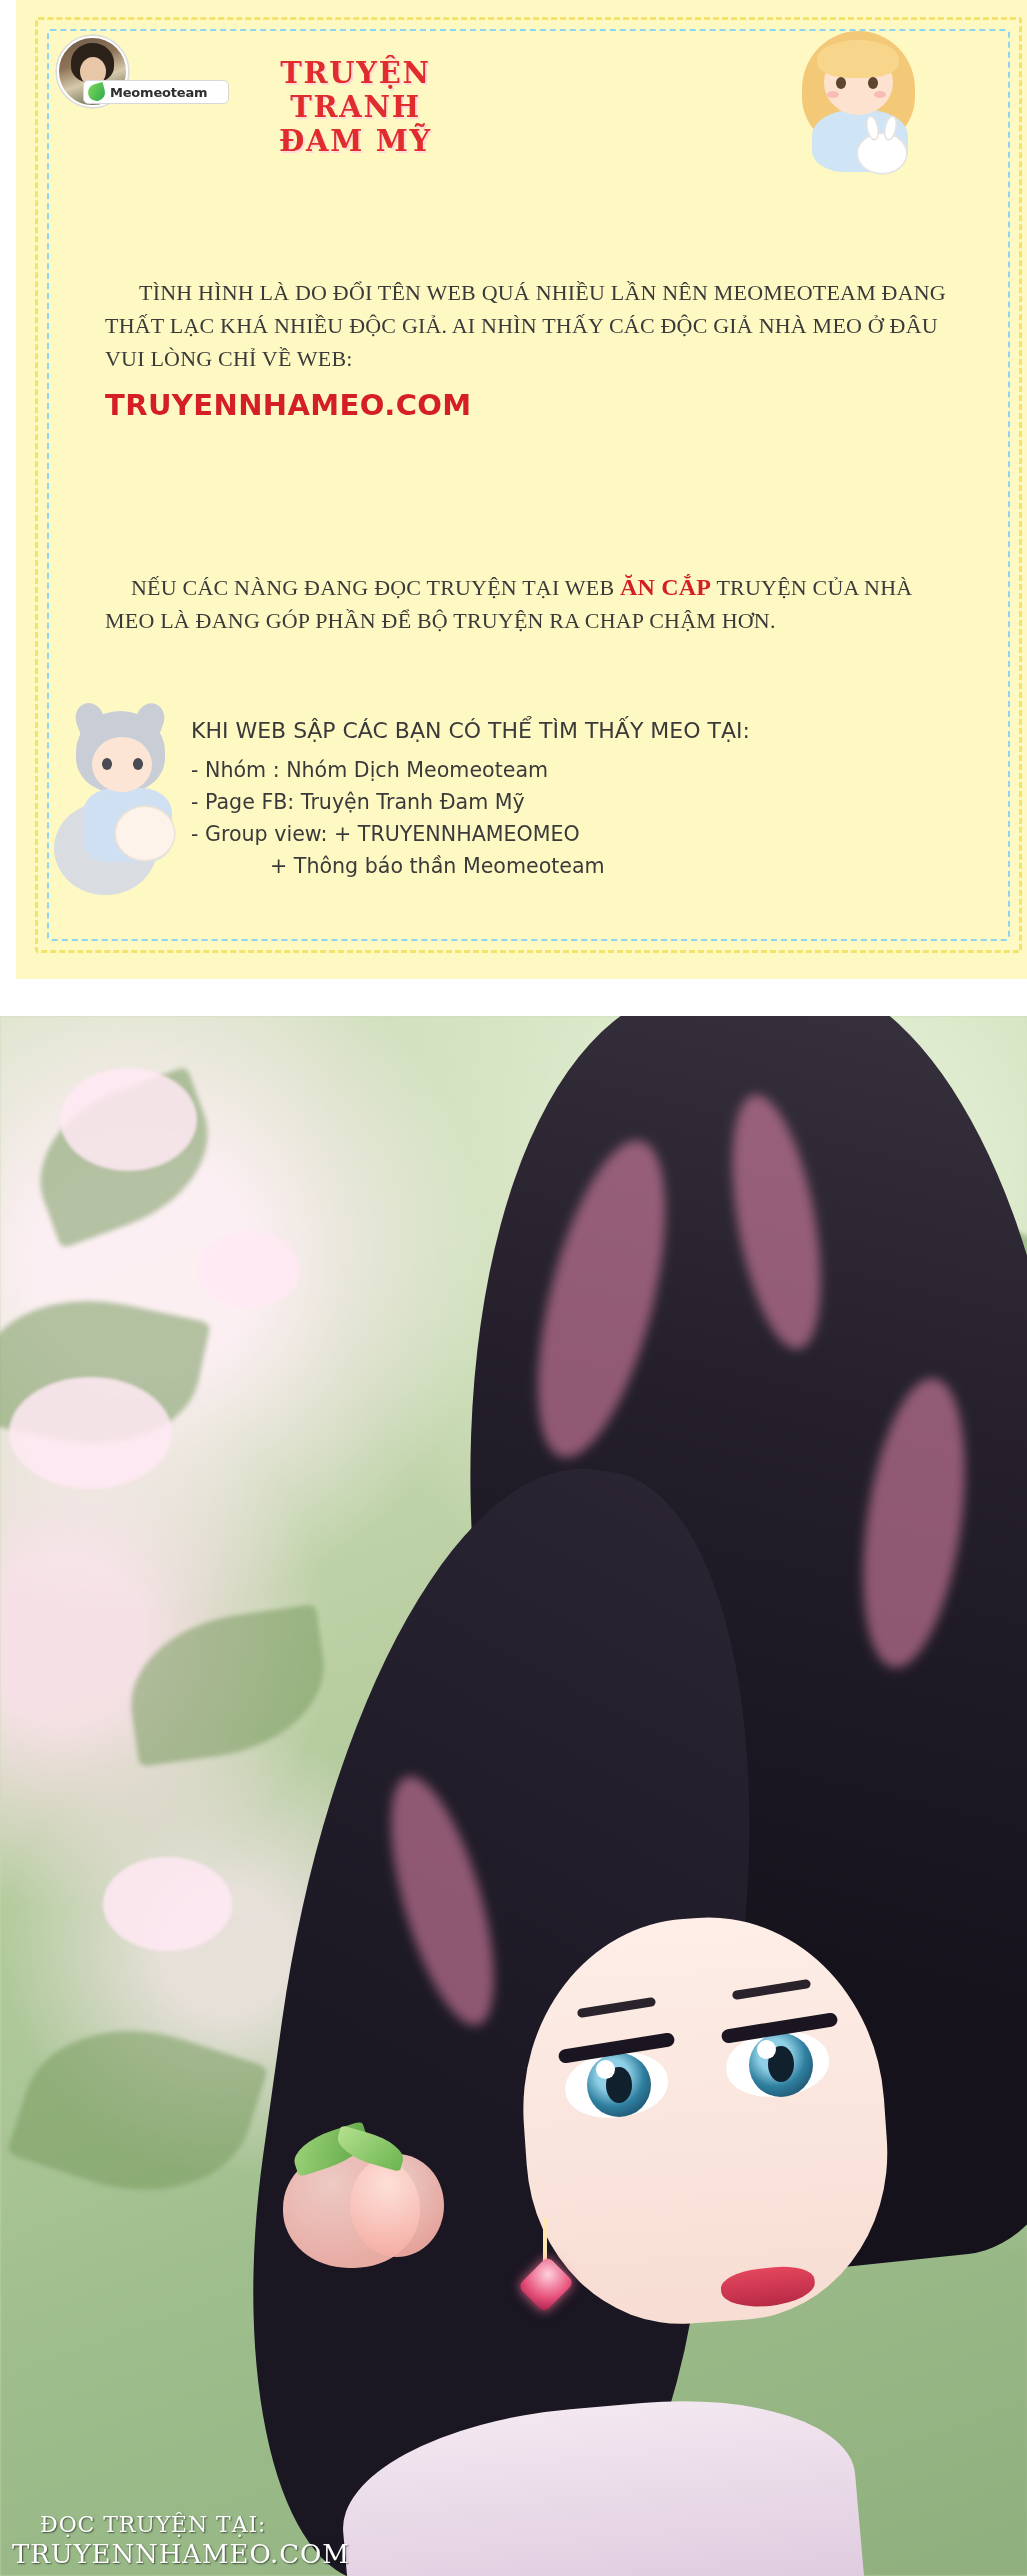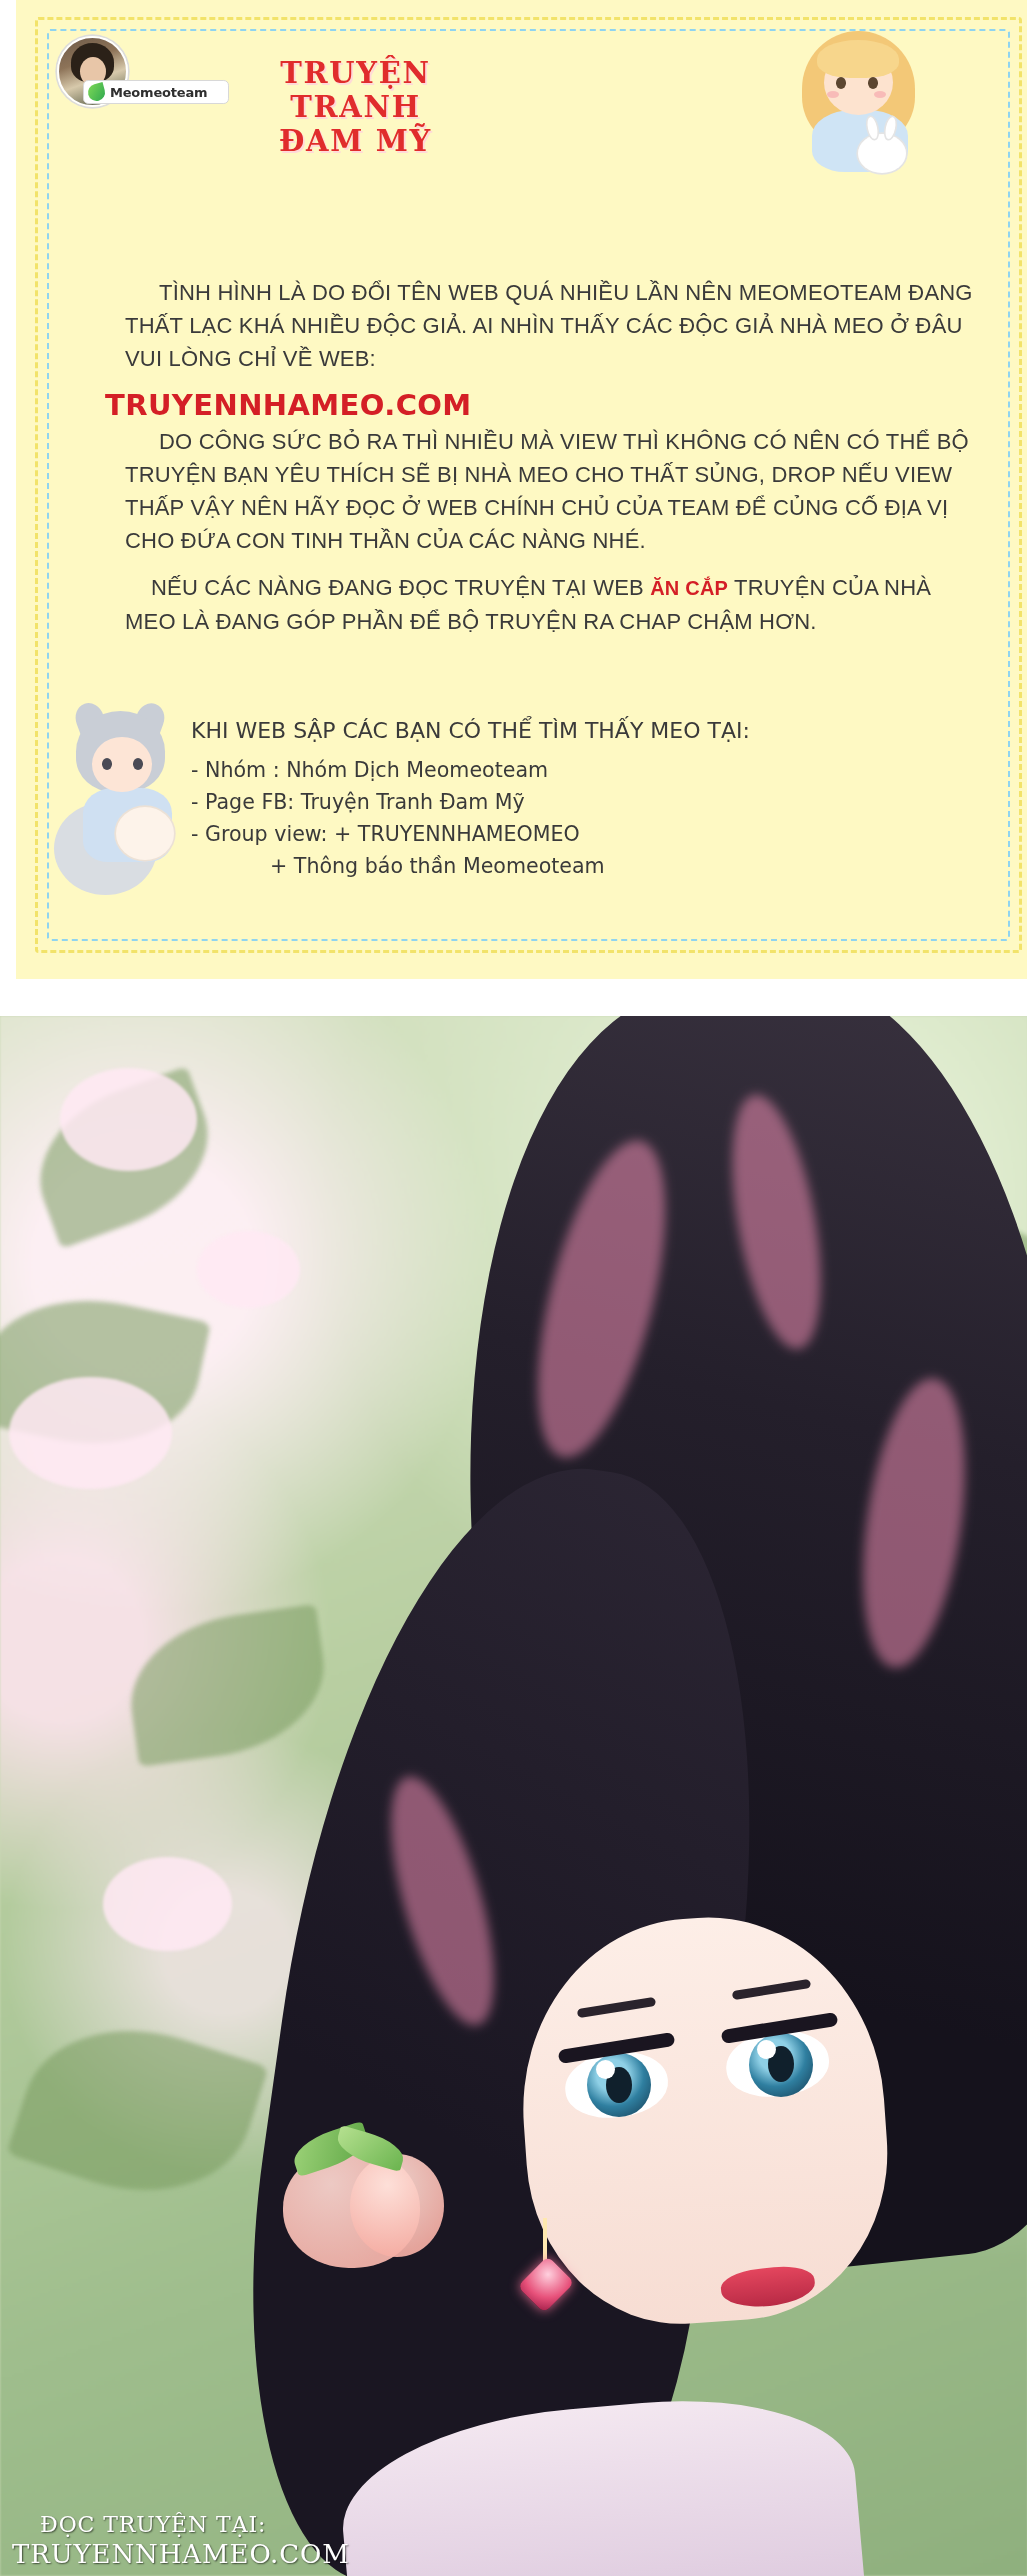--- a/index.html
+++ b/index.html
@@ -190,43 +190,42 @@
     font-weight: bold;
     font-size: 43px;
     letter-spacing: 0.9px;
   }
 
   .body-text {
     position: absolute;
     left: 89px;
     width: 859px;
     color: #3a3a3a;
-    font-family: Liberation Sans, sans-serif;
+    font-family: Liberation Serif, serif;
     font-size: 22px;
     line-height: 33px;
     text-transform: uppercase;
     letter-spacing: 0.2px;
-    margin-left: 20px;
   }
   .p1 { top: 276px; text-indent: 34px; }
   .web-link {
     position: absolute;
     left: 89px; top: 388px;
     color: #d41f26;
     font-family: "DejaVu Sans", sans-serif;
     font-size: 29px;
     font-weight: bold;
     letter-spacing: 0.4px;
   }
   .p2 { top: 425px; text-indent: 34px; }
   .p3 { top: 571px; text-indent: 26px; }
   .p3 .em {
     color: #d41f26;
     font-weight: bold;
-    font-size: 20px;
+    font-size: 24px;
   }
 
   
   .chibi-bottom {
     position: absolute;
     left: 38px; top: 706px;
     width: 137px; height: 197px;
   }
   .chibi-bottom .tail {
     position: absolute; left: 0; top: 96px;
@@ -509,21 +508,20 @@
     <div class="cheek l"></div>
     <div class="cheek r"></div>
     <div class="bunny"></div>
   </div>
 
 
   <div class="body-text p1">Tình hình là do đổi tên web quá nhiều lần nên Meomeoteam đang thất lạc khá nhiều độc giả. Ai nhìn thấy các độc giả nhà Meo ở đâu vui lòng chỉ về web:</div>
 
   <div class="web-link">TRUYENNHAMEO.COM</div>
 
-  <div class="body-text p2">Do công sức bỏ ra thì nhiều mà view thì không có nên có thể bộ truyện bạn yêu thích sẽ bị nhà Meo cho thất sủng, drop nếu view thấp vậy nên hãy đọc ở web chính chủ của team để củng cố địa vị cho đứa con tinh thần của các nàng nhé.</div>
 
   <div class="body-text p3">
     <span>Nếu các nàng đang đọc truyện tại web </span><span class="em">ĂN CẮP</span><span> truyện của nhà Meo là đang góp phần để bộ truyện ra chap chậm hơn.</span>
   </div>
 
   <div class="chibi-bottom">
     <div class="tail"></div>
     <div class="ear-l"></div>
     <div class="ear-r"></div>
     <div class="hair"></div>

